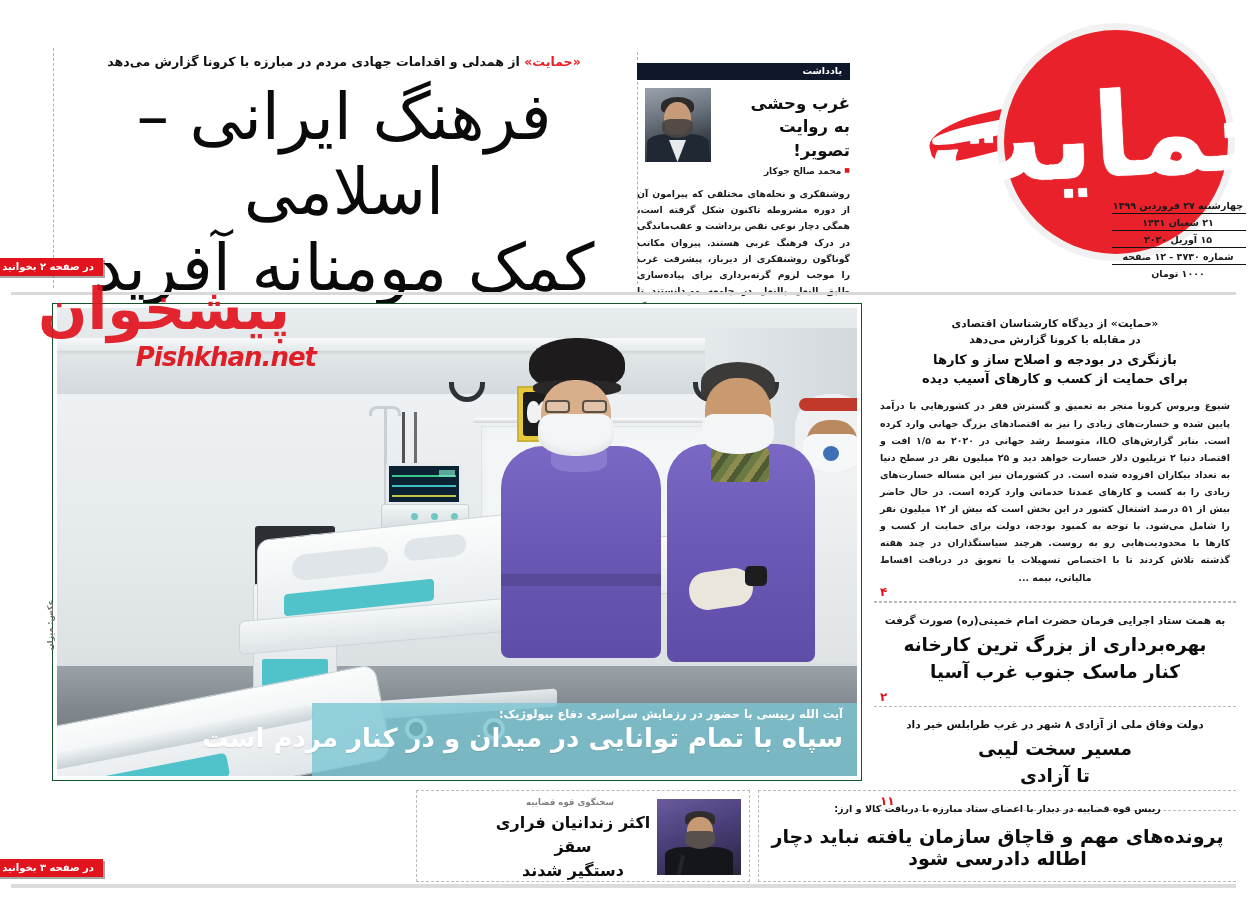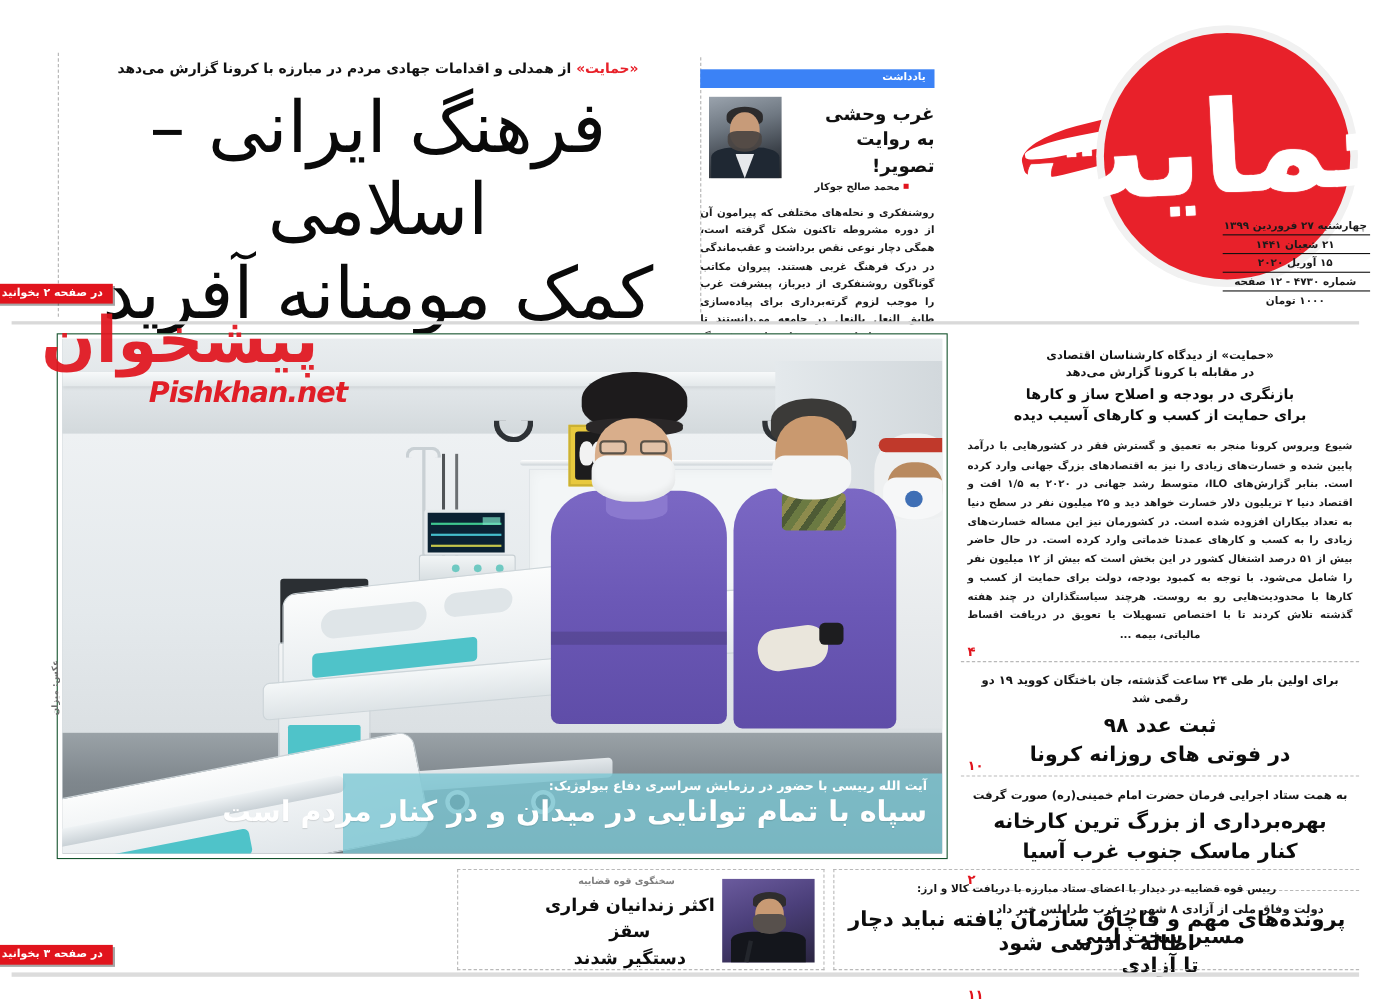--- a/index.html
+++ b/index.html
@@ -123,21 +123,21 @@
   }
 
   
   #note {
     position: absolute; top: 58px; right: 400px;
     width: 213px; height: 226px;
   }
   #note-banner {
     position: absolute; top: 5px; right: 0;
     width: 213px; height: 17px;
-    background: #3b82f6;
+    background: #0f172a;
   }
   #note-banner span {
     position: absolute; top: 2px; right: 8px;
     color: #fff; font-size: 9.5px; font-weight: 700;
   }
   #note-portrait {
     position: absolute; top: 30px; right: 139px;
     width: 66px; height: 74px;
     background: linear-gradient(165deg,#9aa3ad 0%,#6f7882 35%,#3d434b 70%,#23262b 100%);
     overflow: hidden;
@@ -174,21 +174,21 @@
     position: absolute; top: 34px; right: 0;
     width: 132px;
     font-size: 16.5px; font-weight: 800; color: #111;
     line-height: 1.42; text-align: right;
     letter-spacing: -0.3px;
   }
   #note-author {
     position: absolute; top: 108px; right: 0;
     width: 132px;
     font-size: 9px; font-weight: 700; color: #1a1a1a;
-    text-align: center;
+    text-align: right;
   }
   #note-author::before {
     content: "■"; color: #e1141d; font-size: 6px;
     margin-left: 3px; vertical-align: 2px;
   }
   #note-body {
     position: absolute; top: 128px; right: 0;
     width: 213px;
     font-size: 9.3px; font-weight: 600; color: #1b1b1b;
     line-height: 1.74; text-align: justify;
@@ -855,28 +855,20 @@
       </div>
       <div class="rc-title big">
         <span>بازنگری در بودجه و اصلاح ساز و کارها</span><br>
         <span>برای حمایت از کسب و کارهای آسیب دیده</span>
       </div>
       <div class="rc-body">شیوع ویروس کرونا منجر به تعمیق و گسترش فقر در کشورهایی با درآمد پایین شده و خسارت‌های زیادی را نیز به اقتصادهای بزرگ جهانی وارد کرده است. بنابر گزارش‌های ILO، متوسط رشد جهانی در ۲۰۲۰ به ۱/۵ افت و اقتصاد دنیا ۲ تریلیون دلار خسارت خواهد دید و ۲۵ میلیون نفر در سطح دنیا به تعداد بیکاران افزوده شده است. در کشورمان نیز این مساله خسارت‌های زیادی را به کسب و کارهای عمدتا خدماتی وارد کرده است. در حال حاضر بیش از ۵۱ درصد اشتغال کشور در این بخش است که بیش از ۱۲ میلیون نفر را شامل می‌شود. با توجه به کمبود بودجه، دولت برای حمایت از کسب و کارها با محدودیت‌هایی رو به روست. هرچند سیاستگذاران در چند هفته گذشته تلاش کردند تا با اختصاص تسهیلات یا تعویق در دریافت اقساط مالیاتی، بیمه ...</div>
       <div class="rc-pagenum">۴</div>
     </div>
     <div class="rc-sep"></div>
 
-    <div class="rc-block" style="height:103px; padding-top:10px">
-      <div class="rc-kicker">برای اولین بار طی ۲۴ ساعت گذشته، جان باختگان کووید ۱۹ دو رقمی شد</div>
-      <div class="rc-title">
-        <span>ثبت عدد ۹۸</span><br>
-        <span>در فوتی های روزانه کرونا</span>
-      </div>
-      <div class="rc-pagenum">۱۰</div>
-    </div>
     <div class="rc-sep"></div>
 
     <div class="rc-block" style="height:103px; padding-top:10px">
       <div class="rc-kicker">به همت ستاد اجرایی فرمان حضرت امام خمینی(ره) صورت گرفت</div>
       <div class="rc-title">
         <span>بهره‌برداری از بزرگ ترین کارخانه</span><br>
         <span>کنار ماسک جنوب غرب آسیا</span>
       </div>
       <div class="rc-pagenum">۲</div>
     </div>

